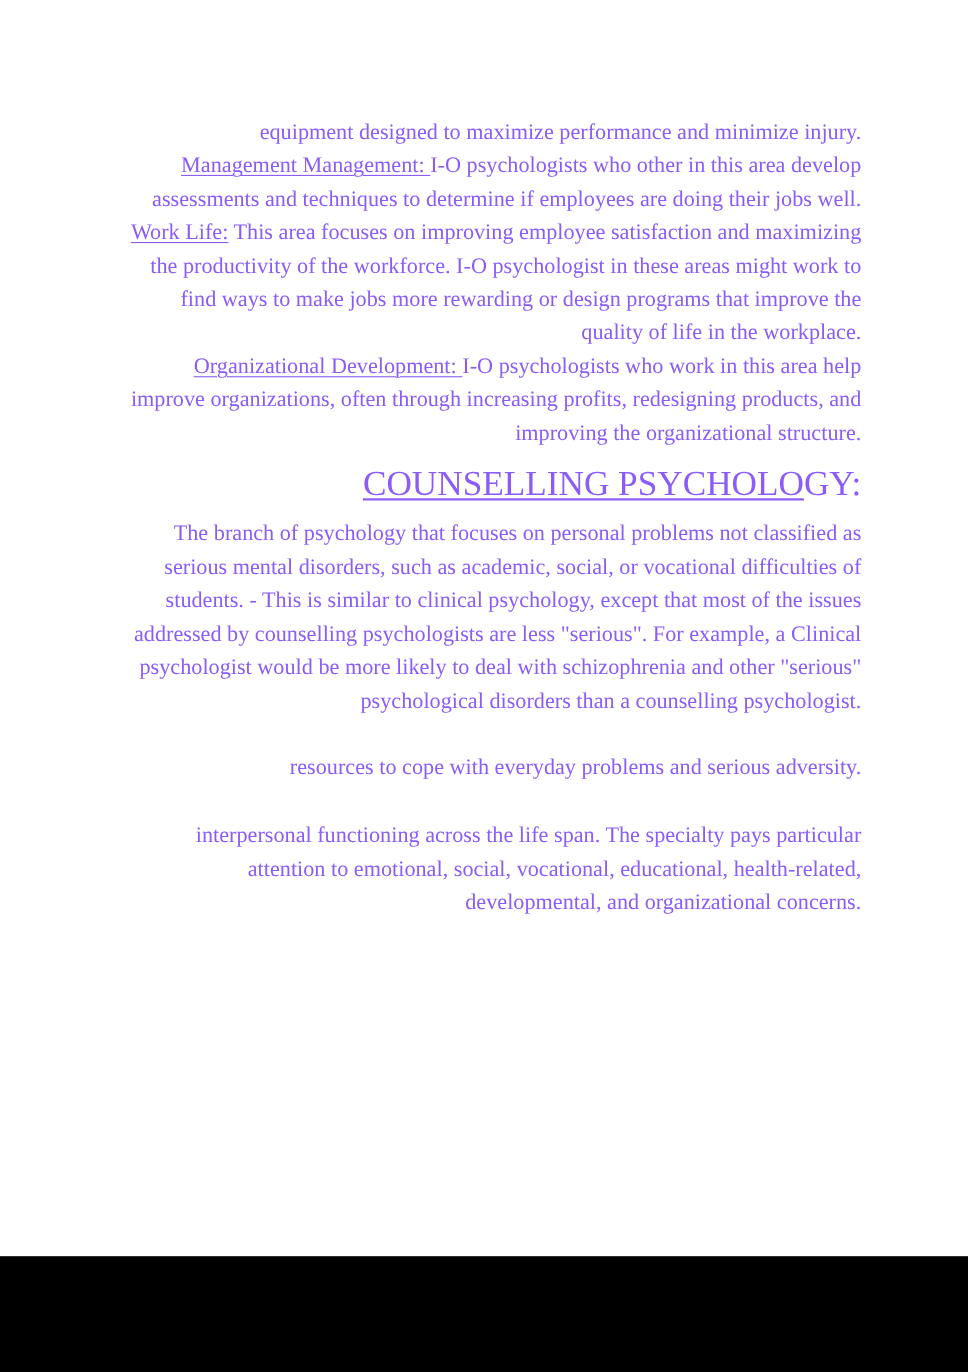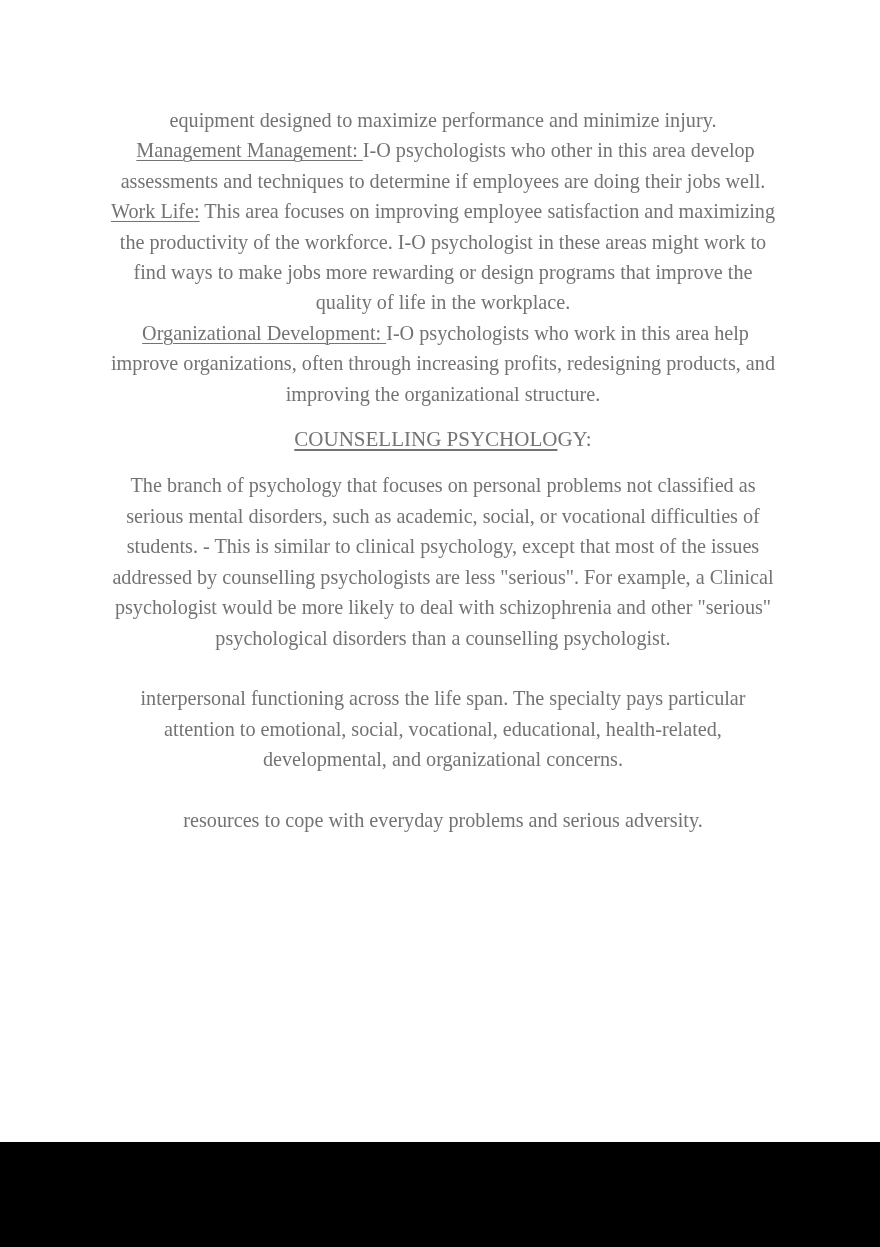--- a/index.html
+++ b/index.html
@@ -20,24 +20,24 @@
     height: 1247px;
     background: #ffffff;
   }
 
   
   .text-column {
     position: absolute;
     left: 103px;
     top: 105px;
     width: 680px;
-    color: #737373;
+    color: #8b5cf6;
     font-size: 20.2px;
     line-height: 30.4px;
-    text-align: center;
+    text-align: right;
     -webkit-font-smoothing: antialiased;
   }
 
   .para {
     margin: 0;
     padding: 0;
     white-space: pre-wrap;
   }
 
   
@@ -47,21 +47,21 @@
 
   .u {
     text-decoration: underline;
     text-decoration-thickness: 1.4px;
     text-underline-offset: 2.5px;
   }
 
   .section-heading {
     margin: 0;
     padding: 0;
-    font-size: 21px;
+    font-size: 32px;
     line-height: 30.4px;
     font-weight: normal;
     white-space: pre-wrap;
   }
 
   .heading-block {
     margin-top: 15px;
     margin-bottom: 16px;
   }
 
@@ -92,22 +92,22 @@
  </span><span class="u">Management Management: </span><span>I-O psychologists who other in this area develop assessments and techniques to determine if employees are doing their jobs well.
 </span><span class="u">Work Life:</span><span> This area focuses on improving employee satisfaction and maximizing the productivity of the workforce. I-O psychologist in these areas might work to find ways to make jobs more rewarding or design programs that improve the quality of life in the workplace.
  </span><span class="u">Organizational Development: </span><span>I-O psychologists who work in this area help improve organizations, often through increasing profits, redesigning products, and improving the organizational structure.</span></p>
 
     <div class="heading-block">
       <h2 class="section-heading"><span class="heading-underlined">COUNSELLING PSYCHOLO</span><span>GY:</span></h2>
     </div>
 
     <p class="para">The branch of psychology that focuses on personal problems not classified as serious mental disorders, such as academic, social, or vocational difficulties of students. - This is similar to clinical psychology, except that most of the issues addressed by counselling psychologists are less "serious". For example, a Clinical psychologist would be more likely to deal with schizophrenia and other "serious" psychological disorders than a counselling psychologist.</p>
 
+    <p class="para spaced">resources to cope with everyday problems and serious adversity.</p>
+
     <p class="para spaced">interpersonal functioning across the life span. The specialty pays particular attention to emotional, social, vocational, educational, health-related, developmental, and organizational concerns.</p>
-
-    <p class="para spaced">resources to cope with everyday problems and serious adversity.</p>
 
 
   </div>
 
   <div class="bottom-bar"></div>
 
 </div>
 
 </body></html>

